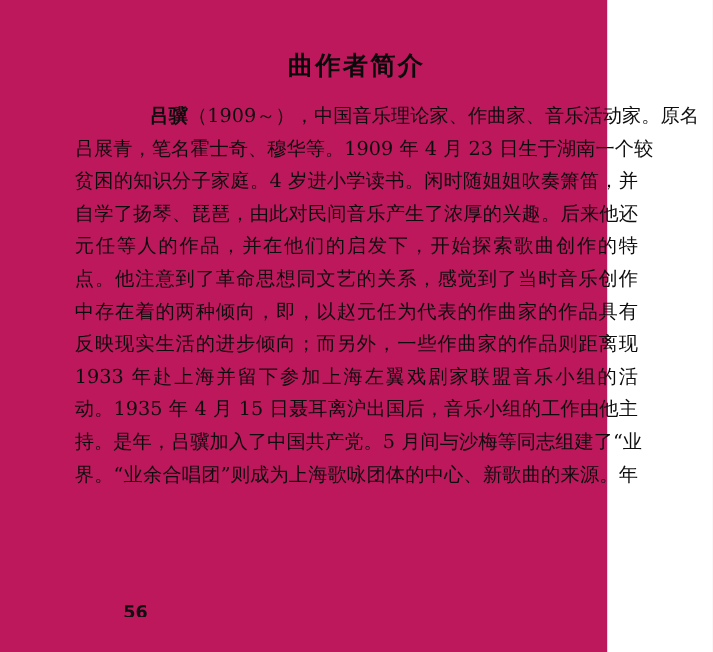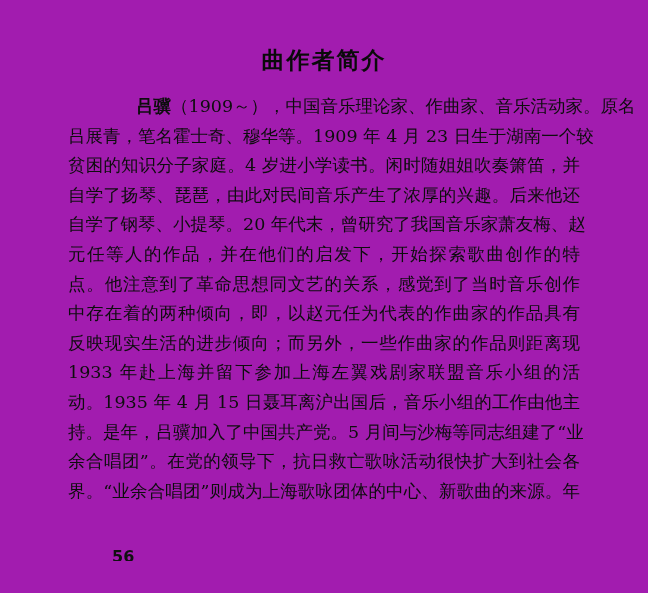--- a/index.html
+++ b/index.html
@@ -11,23 +11,23 @@
     width: 648px;
     height: 593px;
     overflow: hidden;
     font-family: "DejaVu Serif", "Liberation Serif", serif;
     color: #000000;
     -webkit-font-smoothing: none;
   }
 
   .page {
     position: relative;
-    width: 648px;
+    width: 552px;
     height: 593px;
-    background: #a21caf;
+    background: #be185d;
   }
 
   
   .title-block {
     position: absolute;
     top: 30px;
     left: 0;
     width: 648px;
     text-align: center;
   }
@@ -94,27 +94,25 @@
 
   <div class="title-block">
     <h1 class="page-title">曲作者简介</h1>
   </div>
 
   <div class="body-block" id="body-block">
       <div class="para-line justify"><span class="indent">&nbsp;</span><span class="bold-name">吕骥</span><span>（1909～），中国音乐理论家、作曲家、音乐活动家。原名</span></div>
       <div class="para-line justify"><span>吕展青，笔名霍士奇、穆华等。1909 年 4 月 23 日生于湖南一个较</span></div>
       <div class="para-line justify"><span>贫困的知识分子家庭。4 岁进小学读书。闲时随姐姐吹奏箫笛，并</span></div>
       <div class="para-line justify"><span>自学了扬琴、琵琶，由此对民间音乐产生了浓厚的兴趣。后来他还</span></div>
-      <div class="para-line justify"><span>自学了钢琴、小提琴。20 年代末，曾研究了我国音乐家萧友梅、赵</span></div>
       <div class="para-line justify"><span>元任等人的作品，并在他们的启发下，开始探索歌曲创作的特</span></div>
       <div class="para-line justify"><span>点。他注意到了革命思想同文艺的关系，感觉到了当时音乐创作</span></div>
       <div class="para-line justify"><span>中存在着的两种倾向，即，以赵元任为代表的作曲家的作品具有</span></div>
       <div class="para-line justify"><span>反映现实生活的进步倾向；而另外，一些作曲家的作品则距离现</span></div>
       <div class="para-line justify"><span>1933 年赴上海并留下参加上海左翼戏剧家联盟音乐小组的活</span></div>
       <div class="para-line justify"><span>动。1935 年 4 月 15 日聂耳离沪出国后，音乐小组的工作由他主</span></div>
       <div class="para-line justify"><span>持。是年，吕骥加入了中国共产党。5 月间与沙梅等同志组建了“业</span></div>
-      <div class="para-line justify"><span>余合唱团”。在党的领导下，抗日救亡歌咏活动很快扩大到社会各</span></div>
       <div class="para-line justify"><span>界。“业余合唱团”则成为上海歌咏团体的中心、新歌曲的来源。年</span></div>
     </div>
 
   <div class="folio">56</div>
 
 </div>
 
 </body></html>

